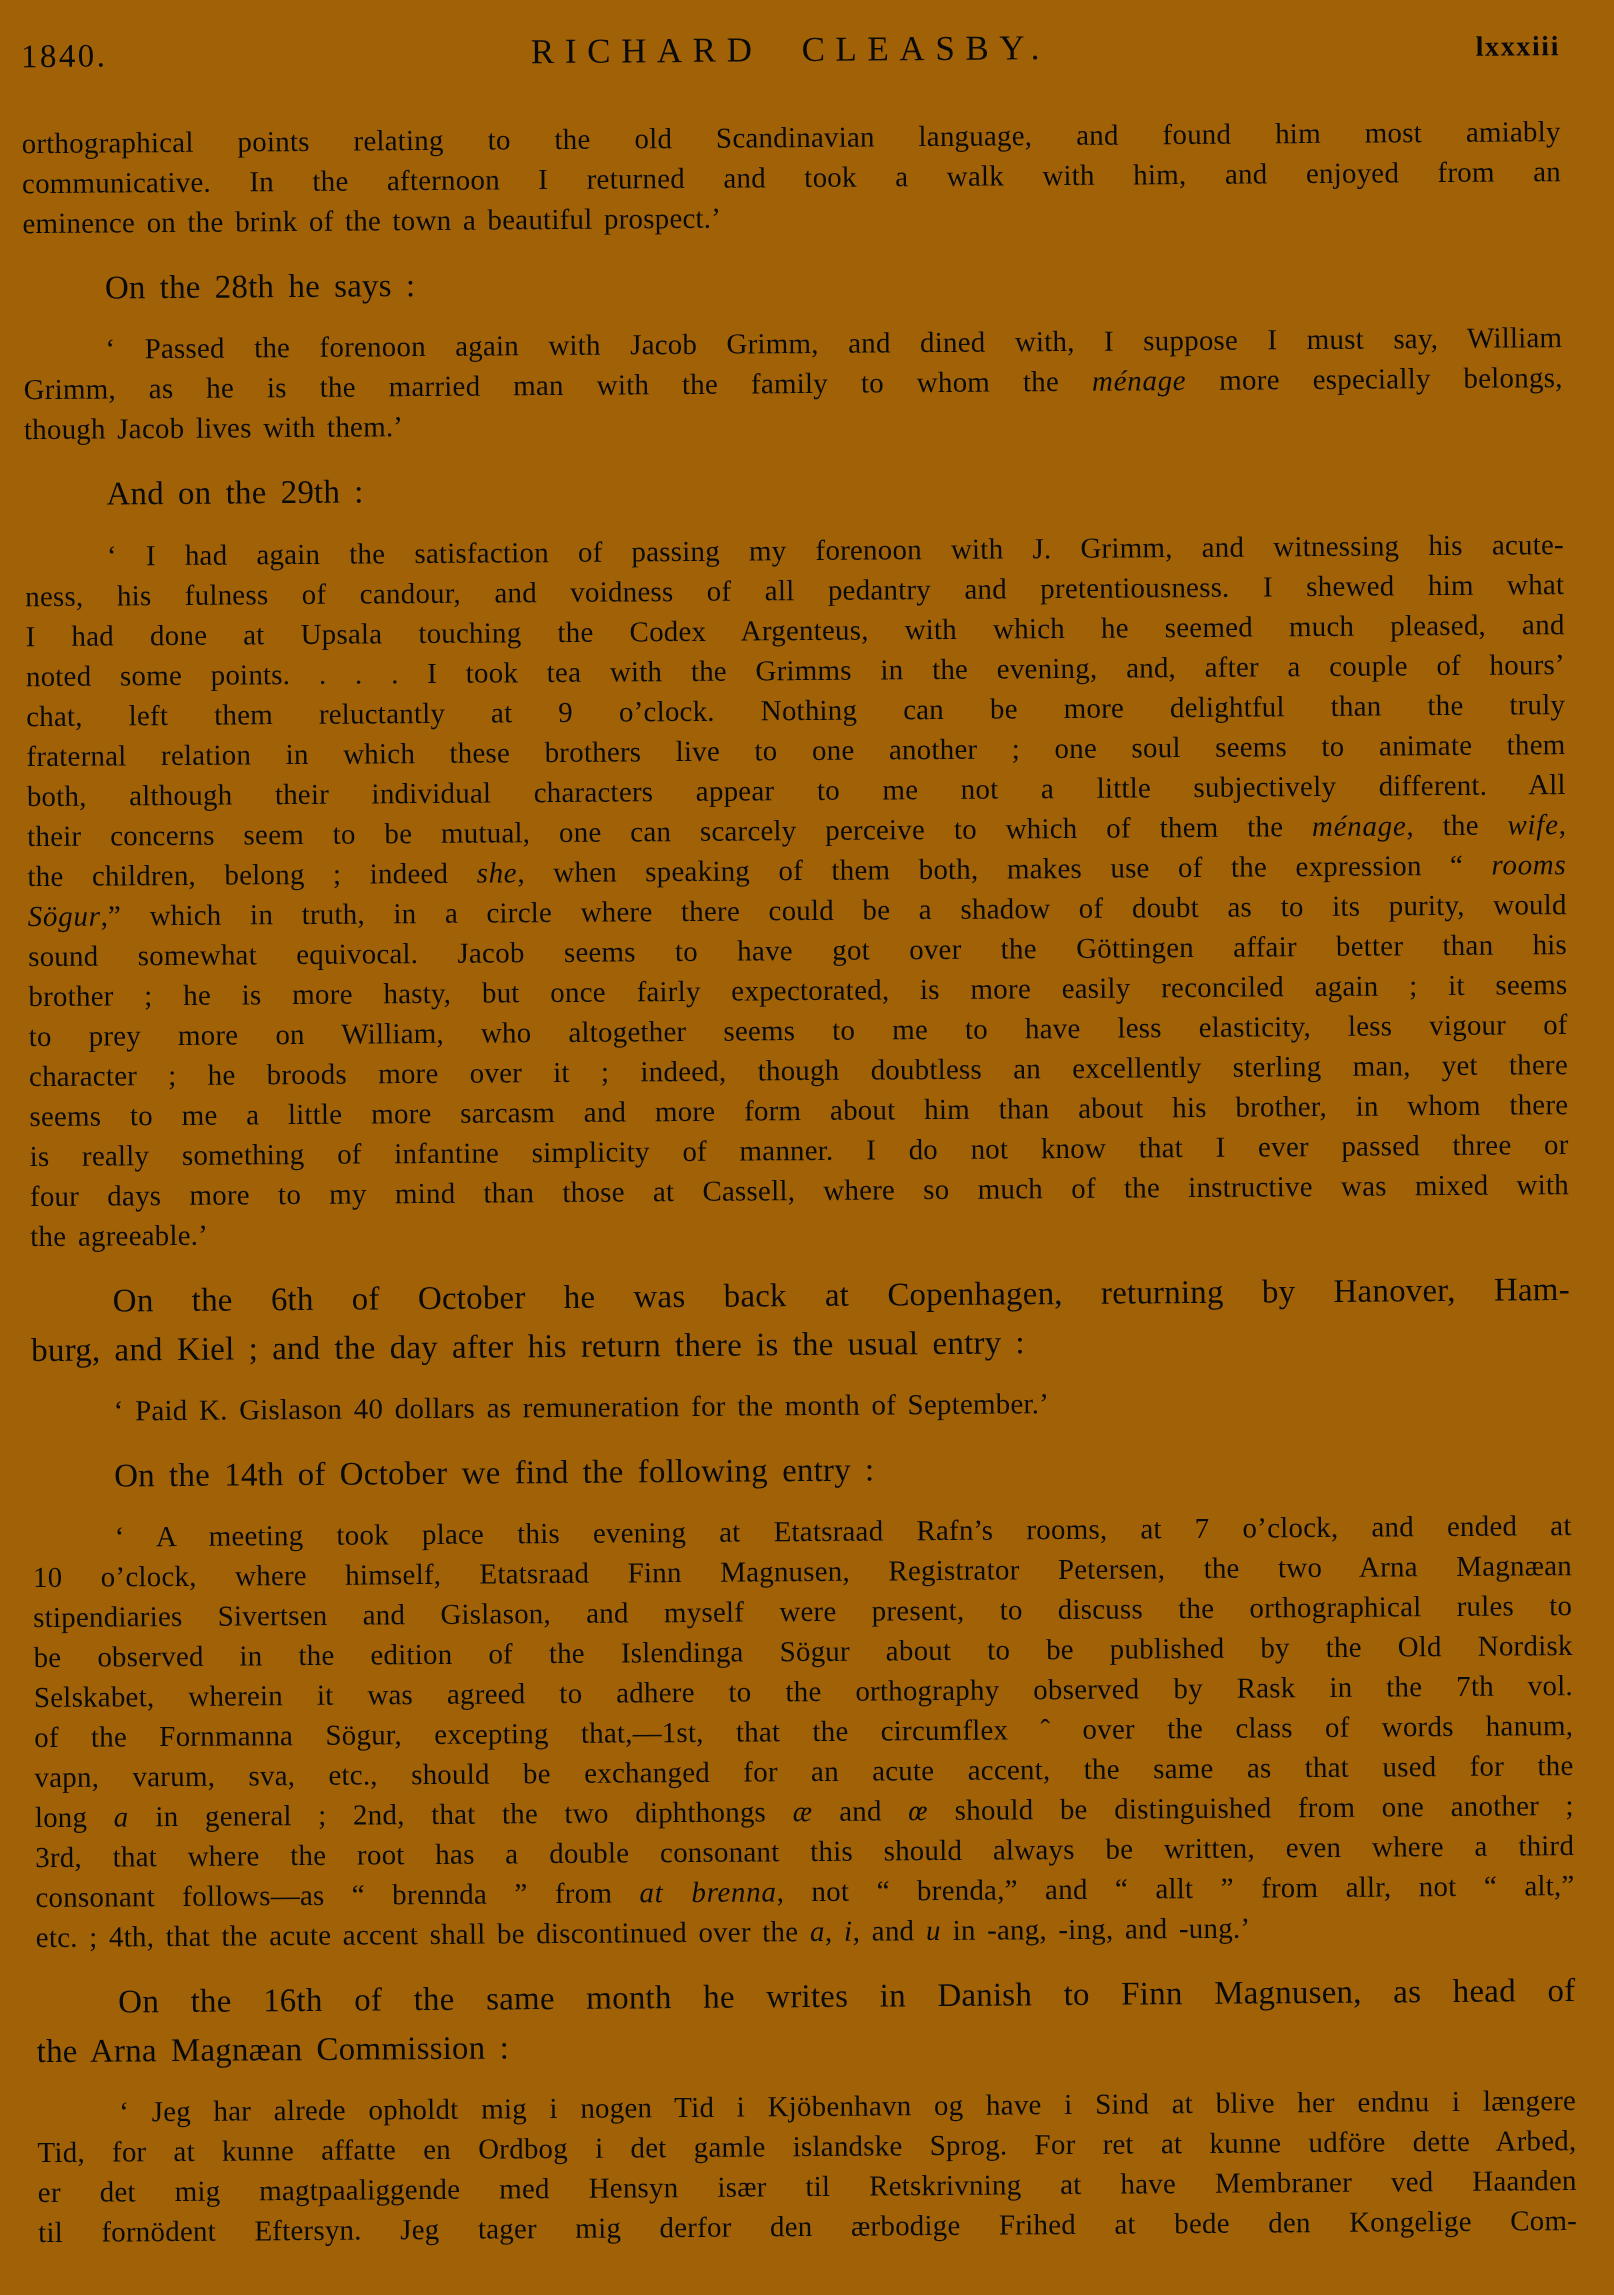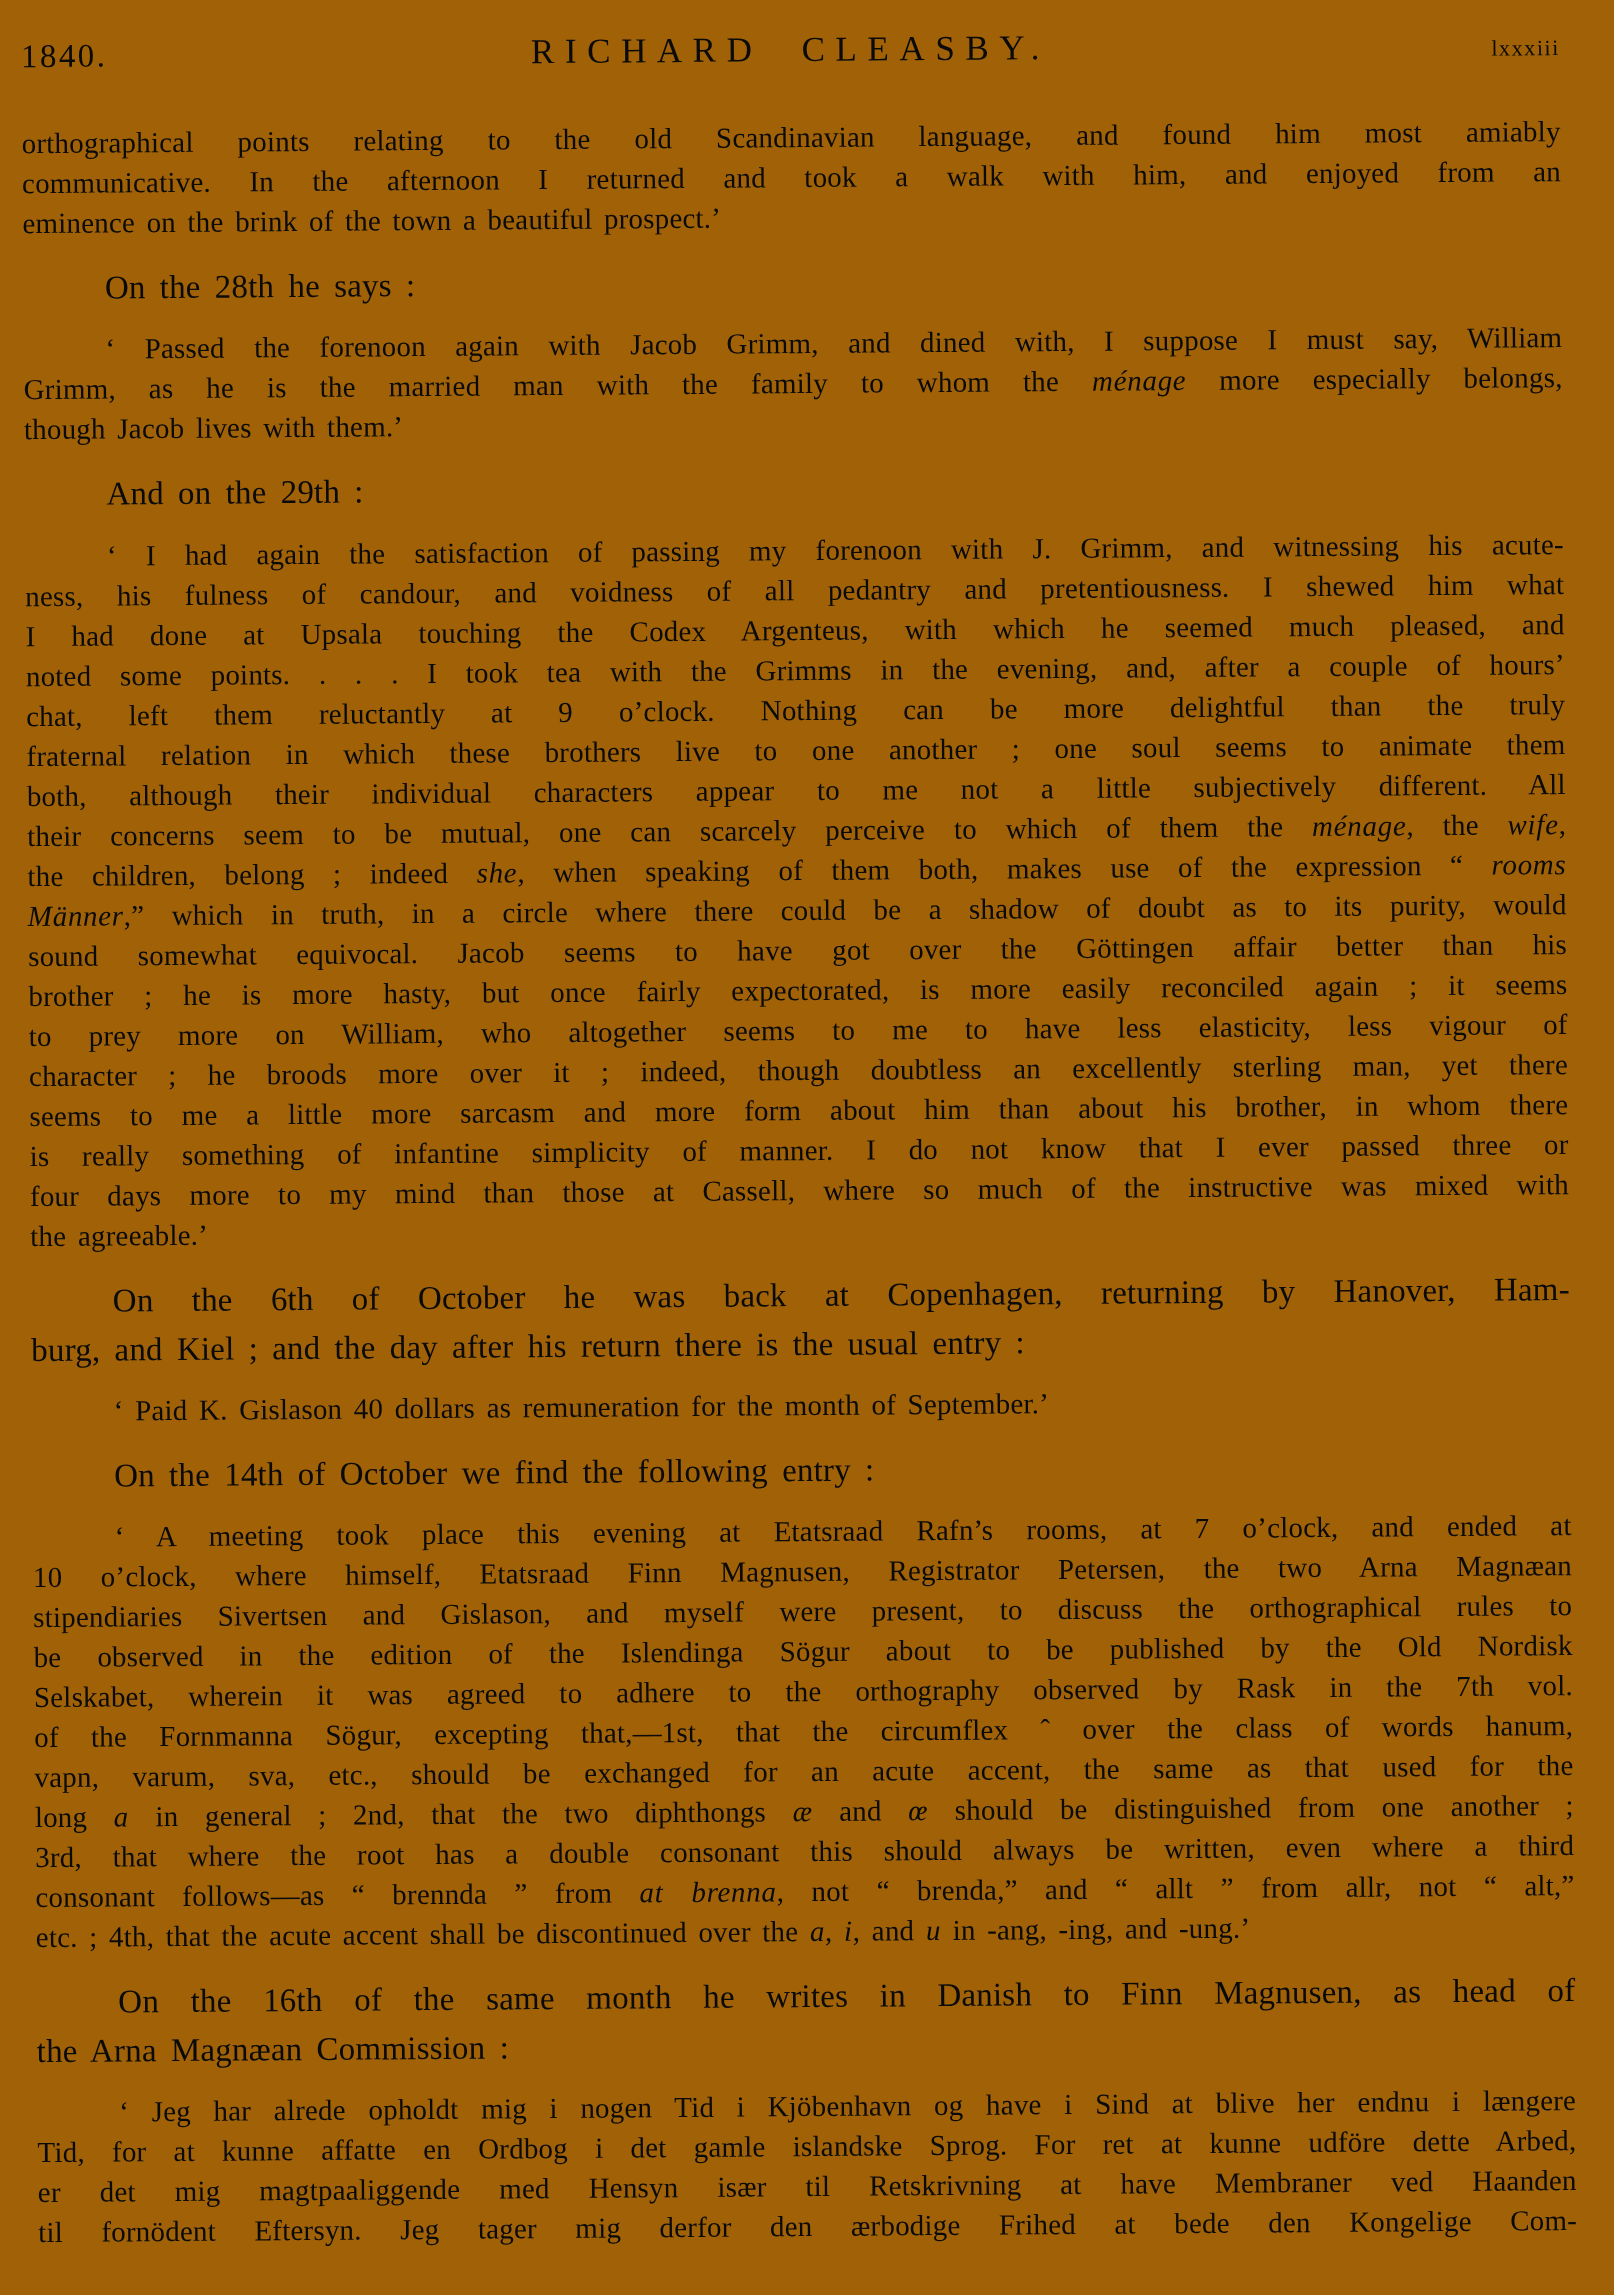--- a/index.html
+++ b/index.html
@@ -36,23 +36,24 @@
   }
   .running-head .title {
     justify-self: center;
     font-size: 35px;
     letter-spacing: 10.6px;
     word-spacing: 19.6px;
     white-space: nowrap;
   }
   .running-head .folio {
     justify-self: end;
-    font-size: 22px;
+    font-size: 28px;
     letter-spacing: 1.6px;
     margin-top: -6.5px;
+    font-weight: bold;
   }
 
   .text-block { display: block; }
 
   .para { margin: 0; }
   .para.quote     { font-size: 29px; line-height: 40px; word-spacing: 4.1px; letter-spacing: 0.2px; }
   .para.narrative { font-size: 33px; line-height: 49px; word-spacing: 5.7px; letter-spacing: 0.2px; }
   .para + .para.quote     { margin-top: 16.3px; }
   .para + .para.narrative { margin-top: 21px; }
 
@@ -98,21 +99,21 @@
         <p class="para quote">
           <span class="line indent">‘ I had again the satisfaction of passing my forenoon with J. Grimm, and witnessing his acute-</span>
           <span class="line">ness, his fulness of candour, and voidness of all pedantry and pretentiousness.  I shewed him what</span>
           <span class="line">I had done at Upsala touching the Codex Argenteus, with which he seemed much pleased, and</span>
           <span class="line">noted some points. . . . I took tea with the Grimms in the evening, and, after a couple of hours’</span>
           <span class="line">chat, left them reluctantly at 9 o’clock.  Nothing can be more delightful than the truly</span>
           <span class="line">fraternal relation in which these brothers live to one another ; one soul seems to animate them</span>
           <span class="line">both, although their individual characters appear to me not a little subjectively different.  All</span>
           <span class="line">their concerns seem to be mutual, one can scarcely perceive to which of them the <i>ménage</i>, the <i>wife</i>,</span>
           <span class="line">the children, belong ; indeed <i>she</i>, when speaking of them both, makes use of the expression “ <i>rooms</i></span>
-          <span class="line"><i>Männer</i>,” which in truth, in a circle where there could be a shadow of doubt as to its purity, would</span>
+          <span class="line"><i>Sögur</i>,” which in truth, in a circle where there could be a shadow of doubt as to its purity, would</span>
           <span class="line">sound somewhat equivocal.  Jacob seems to have got over the Göttingen affair better than his</span>
           <span class="line">brother ; he is more hasty, but once fairly expectorated, is more easily reconciled again ; it seems</span>
           <span class="line">to prey more on William, who altogether seems to me to have less elasticity, less vigour of</span>
           <span class="line">character ; he broods more over it ; indeed, though doubtless an excellently sterling man, yet there</span>
           <span class="line">seems to me a little more sarcasm and more form about him than about his brother, in whom there</span>
           <span class="line">is really something of infantine simplicity of manner.  I do not know that I ever passed three or</span>
           <span class="line">four days more to my mind than those at Cassell, where so much of the instructive was mixed with</span>
           <span class="line last">the agreeable.’</span>
         </p>
         <p class="para narrative">

